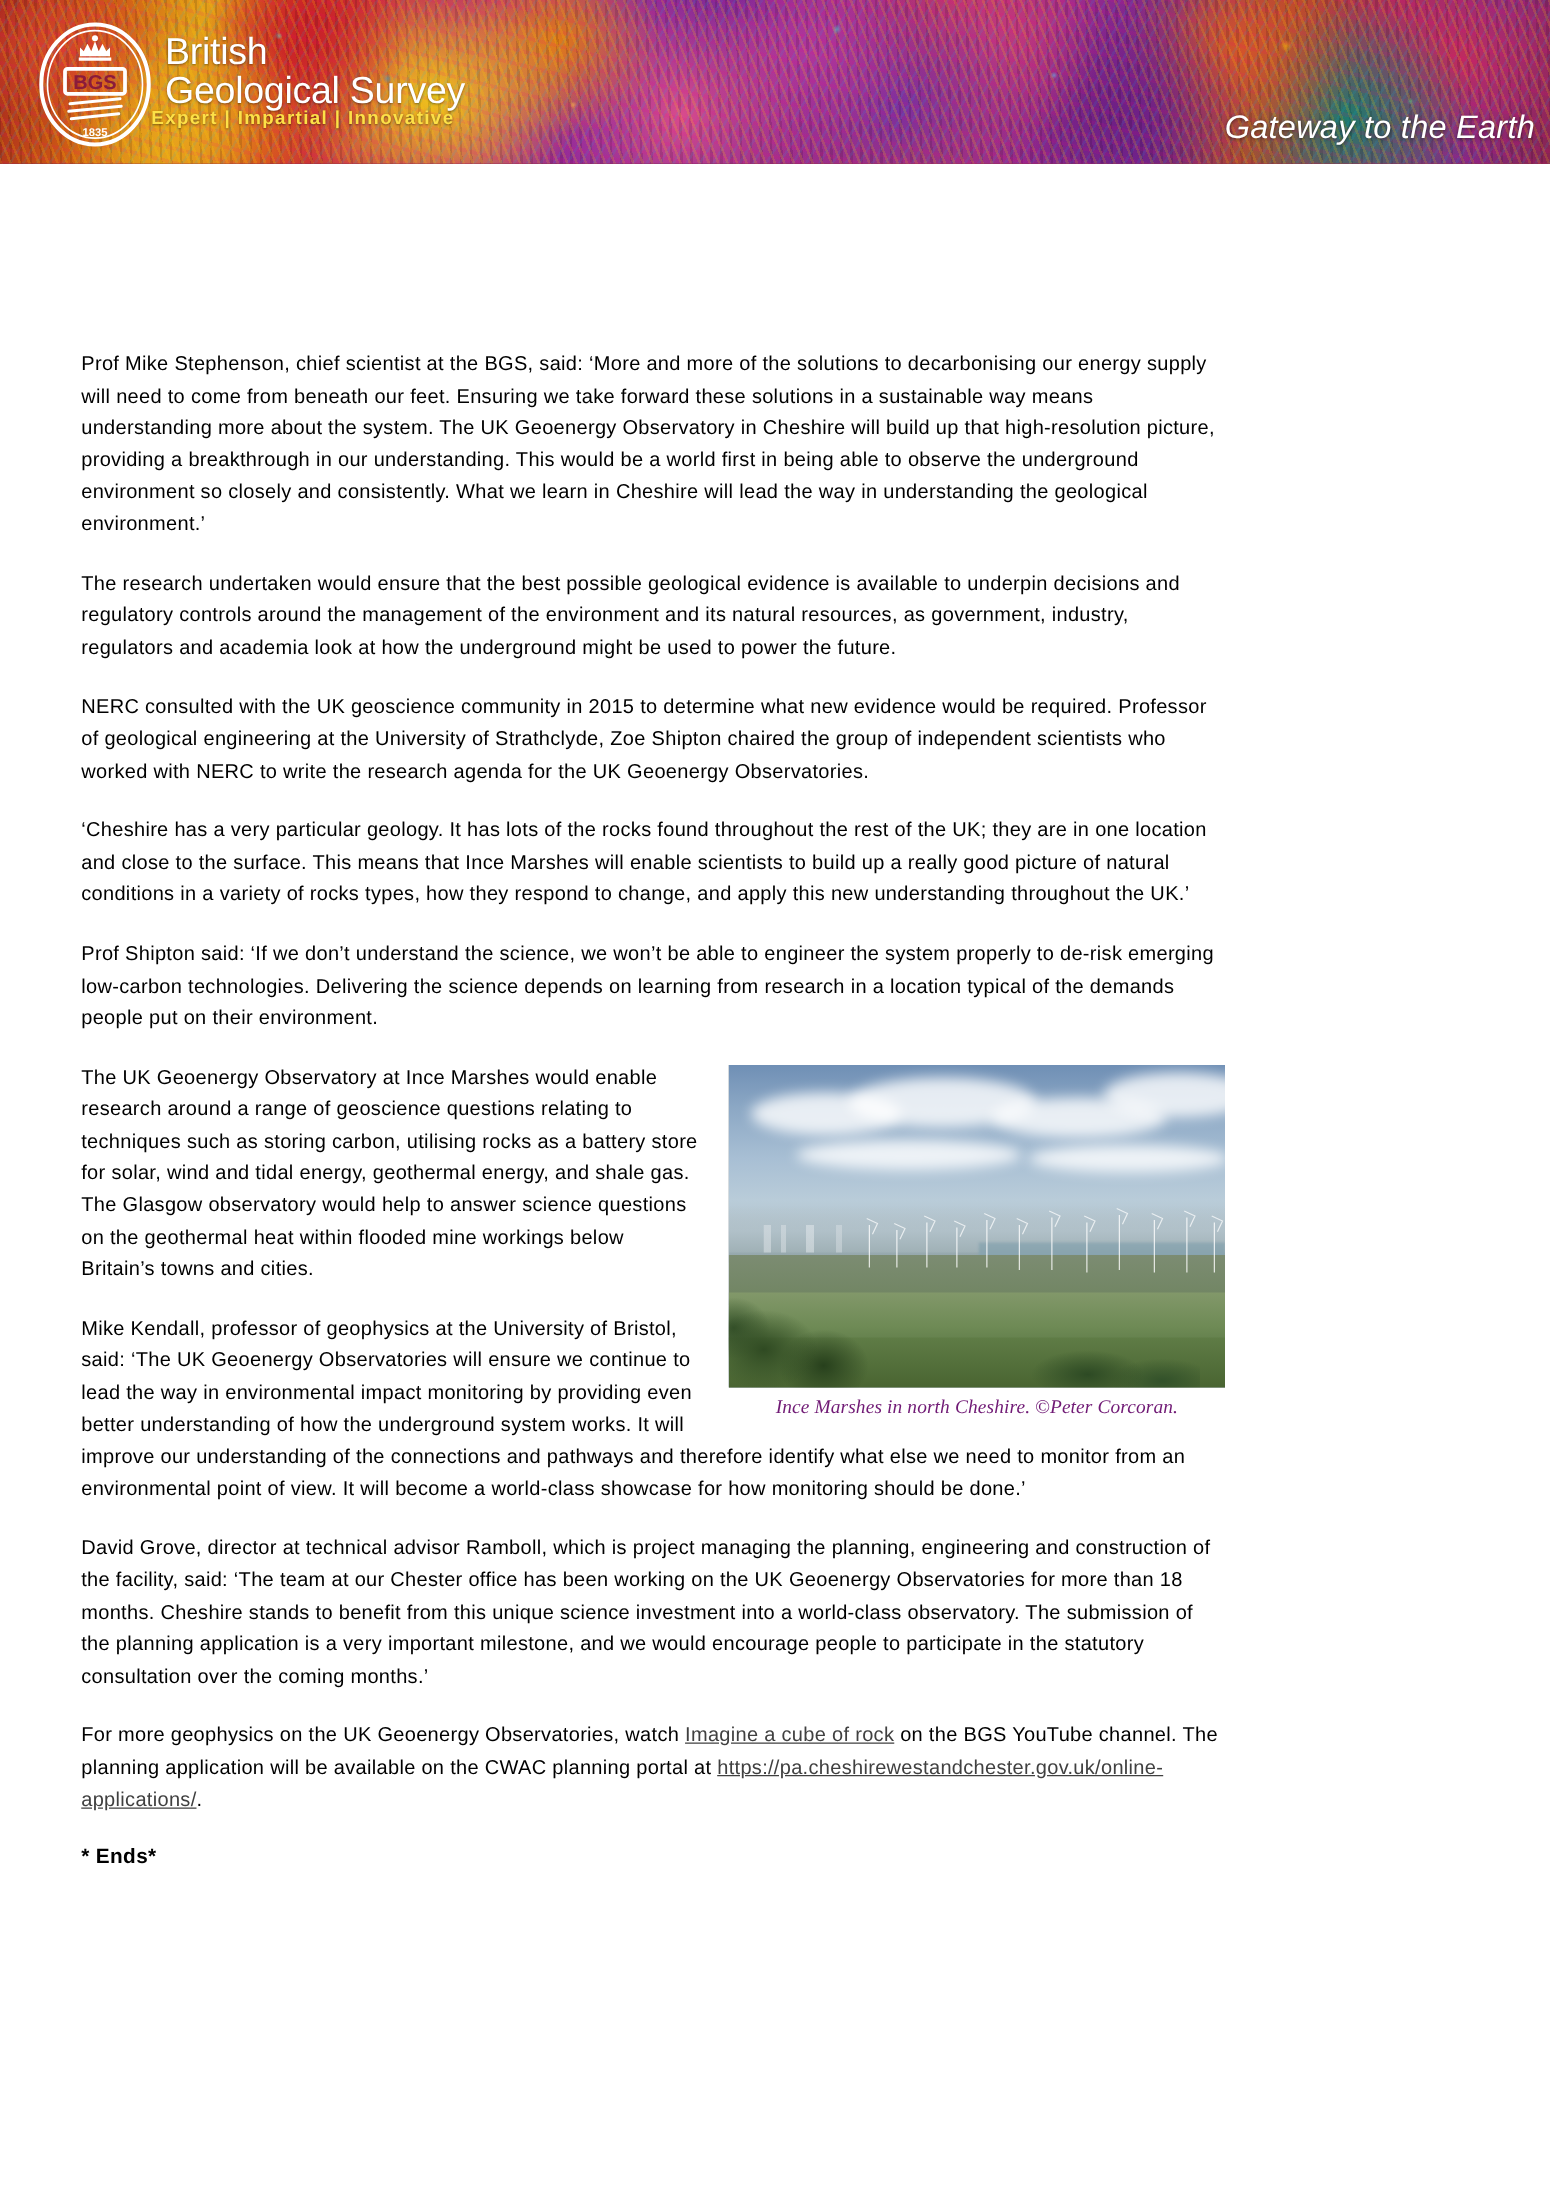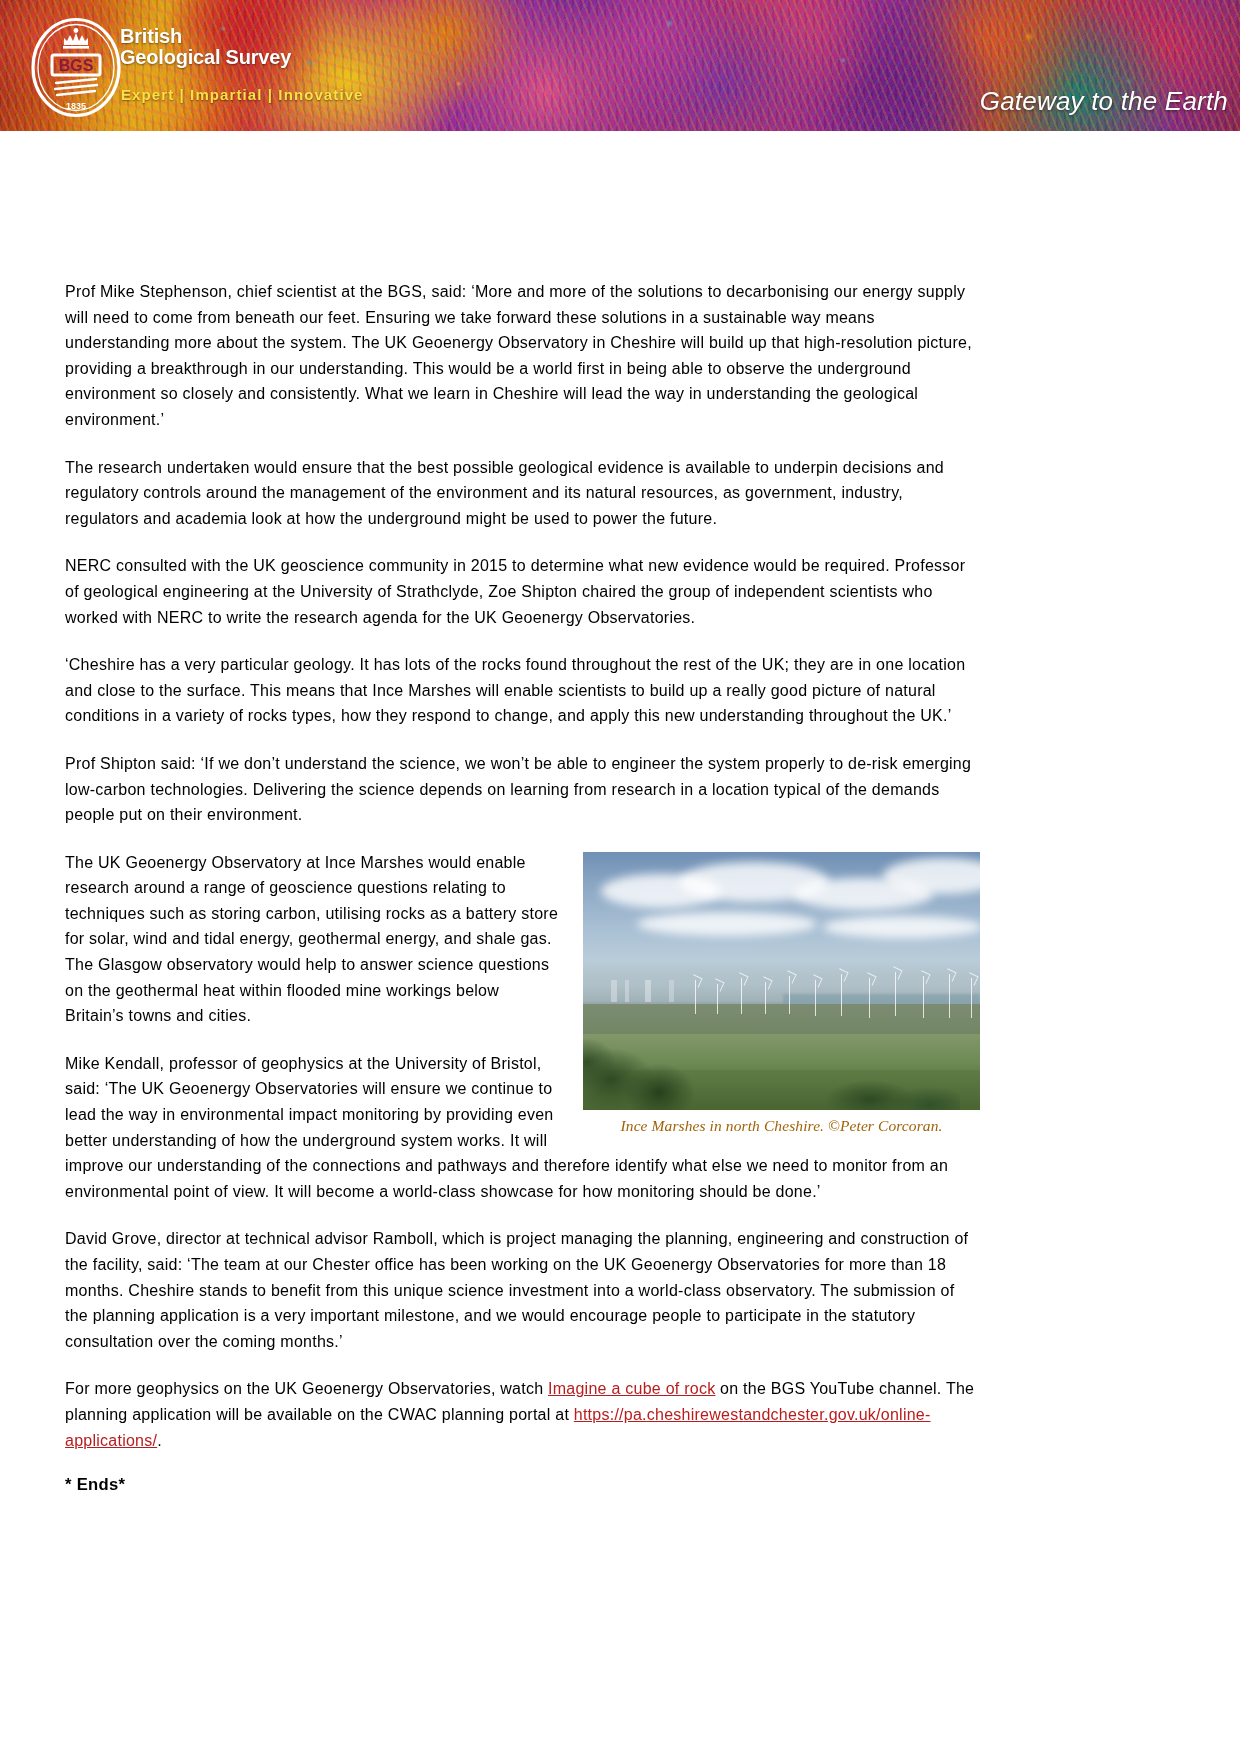--- a/index.html
+++ b/index.html
@@ -83,24 +83,25 @@
   .bgs-wordmark {
     position: absolute;
     left: 120px;
     top: 26px;
     color: #ffffff;
     line-height: 1.04;
     text-shadow: 0 1px 2px rgba(0,0,0,.45);
   }
   .bgs-wordmark .w1,
   .bgs-wordmark .w2 {
-    font-size: 20px;
-    font-weight: bold;
+    font-size: 30px;
+    font-weight: normal;
     letter-spacing: -0.2px;
     display: block;
+    margin-left: 12px;
   }
   .bgs-tag {
     position: absolute;
     left: 121px;
     top: 86px;
     color: #fde047;
     font-size: 15px;
     font-weight: bold;
     letter-spacing: 1.1px;
     text-shadow: 0 1px 2px rgba(0,0,0,.5);
@@ -213,27 +214,27 @@
                              rgba(220,226,230,.5) 14px 18px, rgba(0,0,0,0) 18px 34px,
                              rgba(230,235,238,.5) 34px 40px, rgba(0,0,0,0) 40px 58px,
                              rgba(220,226,230,.45) 58px 63px, rgba(0,0,0,0) 63px 100%);
   }
   .caption {
     width: 397px;
     margin-top: 7px;
     font-family: "Liberation Serif", serif;
     font-style: italic;
     font-size: 15.5px;
-    color: #a16207;
+    color: #701a75;
     text-align: center;
     letter-spacing: .1px;
   }
 
   a.doc-link {
-    color: #b91c1c;
+    color: #404040;
     text-decoration: underline;
   }
   .ends {
     font-size: 16.6px;
     font-weight: bold;
     letter-spacing: .3px;
   }
   .clearfix::after { content:""; display:block; clear:both; }
 </style>
 </head>

